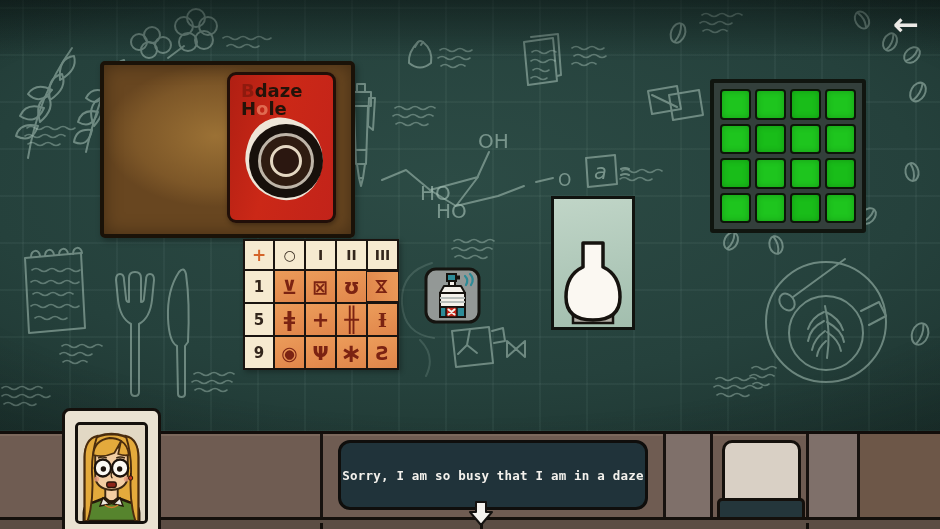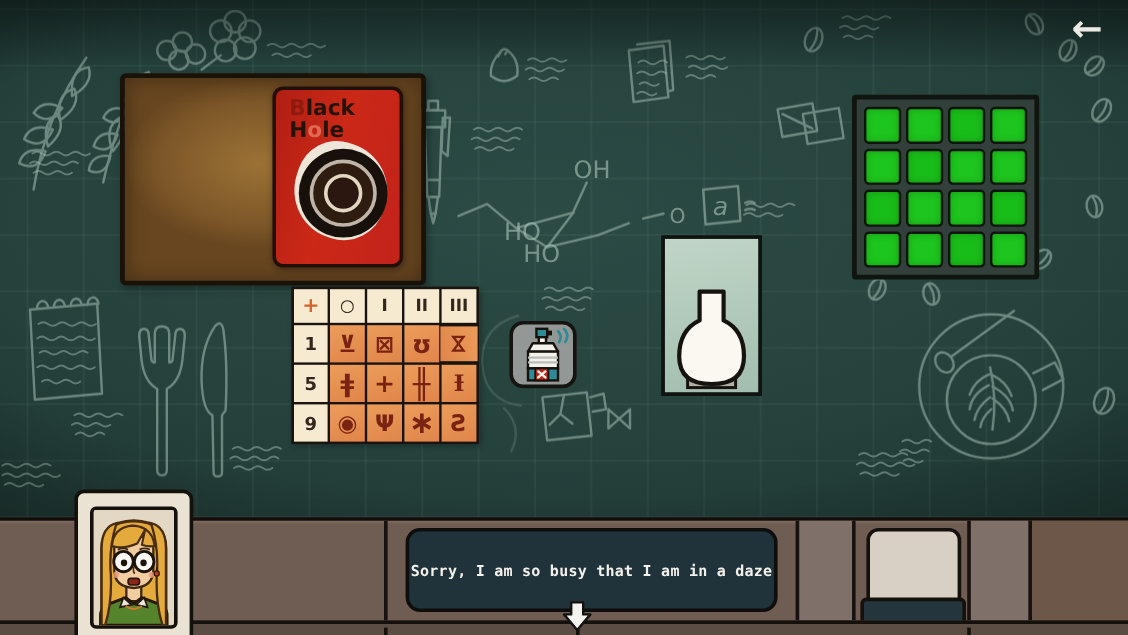--- a/index.html
+++ b/index.html
@@ -325,21 +325,21 @@
     <div class="vignette"></div>
   </div>
 
   <button class="back">
     <span>←</span>
   </button>
 
   <div class="board">
     <div class="card">
       <div class="card-title">
-        <div><span class="red-dark">B</span><span>lack</span></div>
+        <div><span class="red-dark">B</span><span>daze</span></div>
         <div><span>H</span><span class="red-light">o</span><span>le</span></div>
       </div>
       <div class="blob"></div>
       <div class="hole-outer">
         <div class="hole-mid">
           <div class="hole-in"></div>
         </div>
       </div>
     </div>
   </div>

